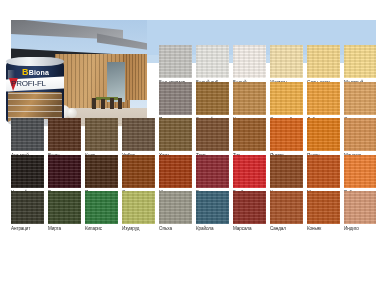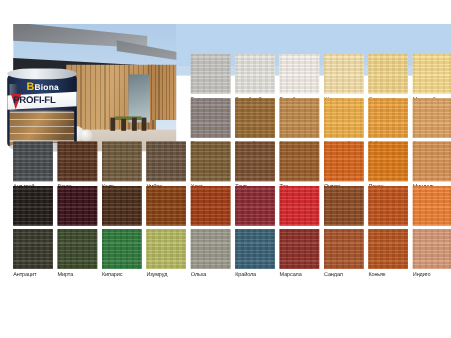--- a/index.html
+++ b/index.html
@@ -101,21 +101,21 @@
     position:absolute; left:3px; top:16px; width:9px; height:13px;
     background:#c8202a;
     clip-path:polygon(0 0,100% 0,45% 100%);
   }
   .can-logo {
     position:absolute; left:16px; top:5px; font-size:7px; font-weight:bold;
     color:#ffffff; letter-spacing:.2px;
   }
   .can-logo b { color:#f3c300; font-size:9px; }
   .can-name {
-    position:absolute; left:5px; top:17px; font-size:8px; font-weight:bold;
+    position:absolute; left:5px; top:17px; font-size:8px; font-weight:normal;
     color:#17243f; letter-spacing:-.2px; font-family:"Liberation Sans",sans-serif;
   }
   .can-label {
     position:absolute; left:2px; top:30px; width:54px; height:32px;
     background:
       repeating-linear-gradient(0deg, rgba(255,255,255,.55) 0 1px, rgba(255,255,255,0) 1px 6px),
       linear-gradient(120deg,#8e6a3f,#c49457 40%,#7b5a34 80%);
     border-radius:2px;
     opacity:.95;
   }

